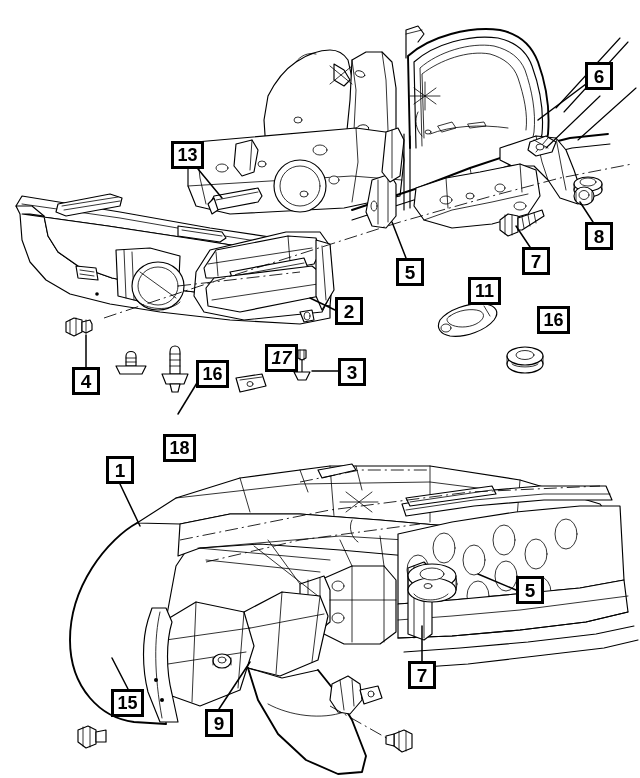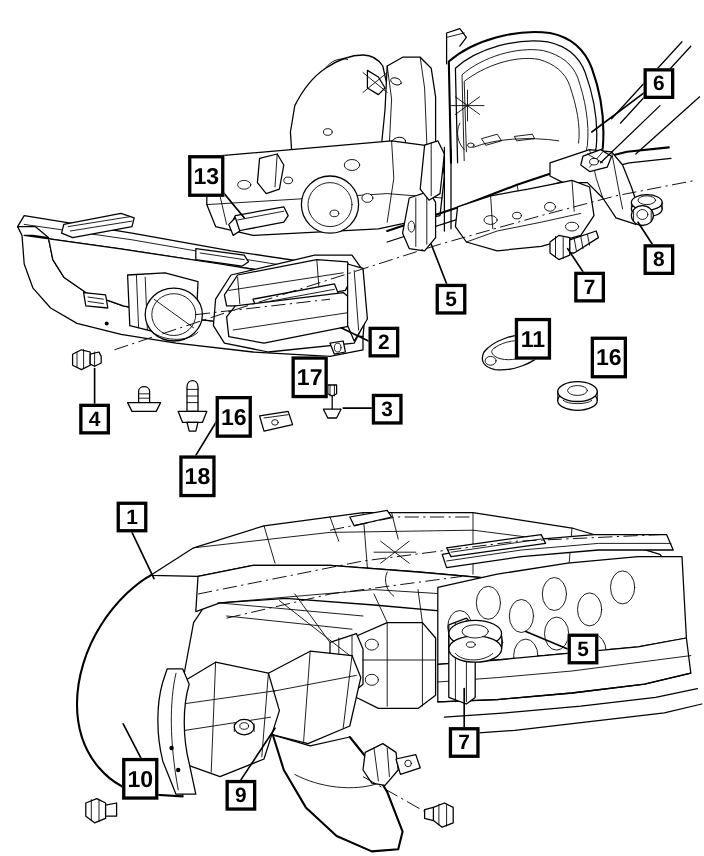--- a/index.html
+++ b/index.html
@@ -19,21 +19,21 @@
     border:3px solid #000000;
     display:flex;align-items:center;justify-content:center;
     font-family:"Liberation Sans",sans-serif;
     font-weight:bold;
     color:#000000;
     line-height:1;
     letter-spacing:0px;
     z-index:5;
   }
   .callout.w1{width:28px;height:28px;font-size:19px;}
-  .callout.w2{width:33px;height:38px;font-size:21px;}
+  .callout.w2{width:33px;height:28px;font-size:18px;}
 </style>
 </head>
 <body>
 
 <div id="stage">
 
   <svg id="art" viewBox="0 0 640 778" xmlns="http://www.w3.org/2000/svg">
     <defs>
       <style>
         .ln{fill:none;stroke:#000;stroke-width:1.15;stroke-linejoin:round;stroke-linecap:round;}
@@ -443,24 +443,24 @@
   </svg>
 
   <div class="callout w1" style="left:106px;top:456px;">1</div>
   <div class="callout w1" style="left:335px;top:297px;">2</div>
   <div class="callout w1" style="left:338px;top:358px;">3</div>
   <div class="callout w1" style="left:72px;top:367px;">4</div>
   <div class="callout w1" style="left:396px;top:258px;">5</div>
   <div class="callout w1" style="left:585px;top:62px;">6</div>
   <div class="callout w1" style="left:522px;top:247px;">7</div>
   <div class="callout w1" style="left:585px;top:222px;">8</div>
-  <div class="callout w2" style="left:468px;top:289px;">11</div>
+  <div class="callout w2" style="left:468px;top:277px;">11</div>
   <div class="callout w2" style="left:537px;top:306px;">16</div>
   <div class="callout w2" style="left:171px;top:141px;">13</div>
   <div class="callout w2" style="left:196px;top:360px;">16</div>
-  <div class="callout w2" style="left:265px;top:324px;">17</div>
-  <div class="callout w2" style="left:163px;top:414px;">18</div>
+  <div class="callout w2" style="left:265px;top:344px;font-style:italic;">17</div>
+  <div class="callout w2" style="left:163px;top:434px;">18</div>
   <div class="callout w1" style="left:516px;top:576px;">5</div>
   <div class="callout w1" style="left:408px;top:661px;">7</div>
   <div class="callout w1" style="left:205px;top:709px;">9</div>
-  <div class="callout w2" style="left:111px;top:689px;">10</div>
+  <div class="callout w2" style="left:111px;top:689px;">15</div>
 
 </div>
 
 </body></html>

